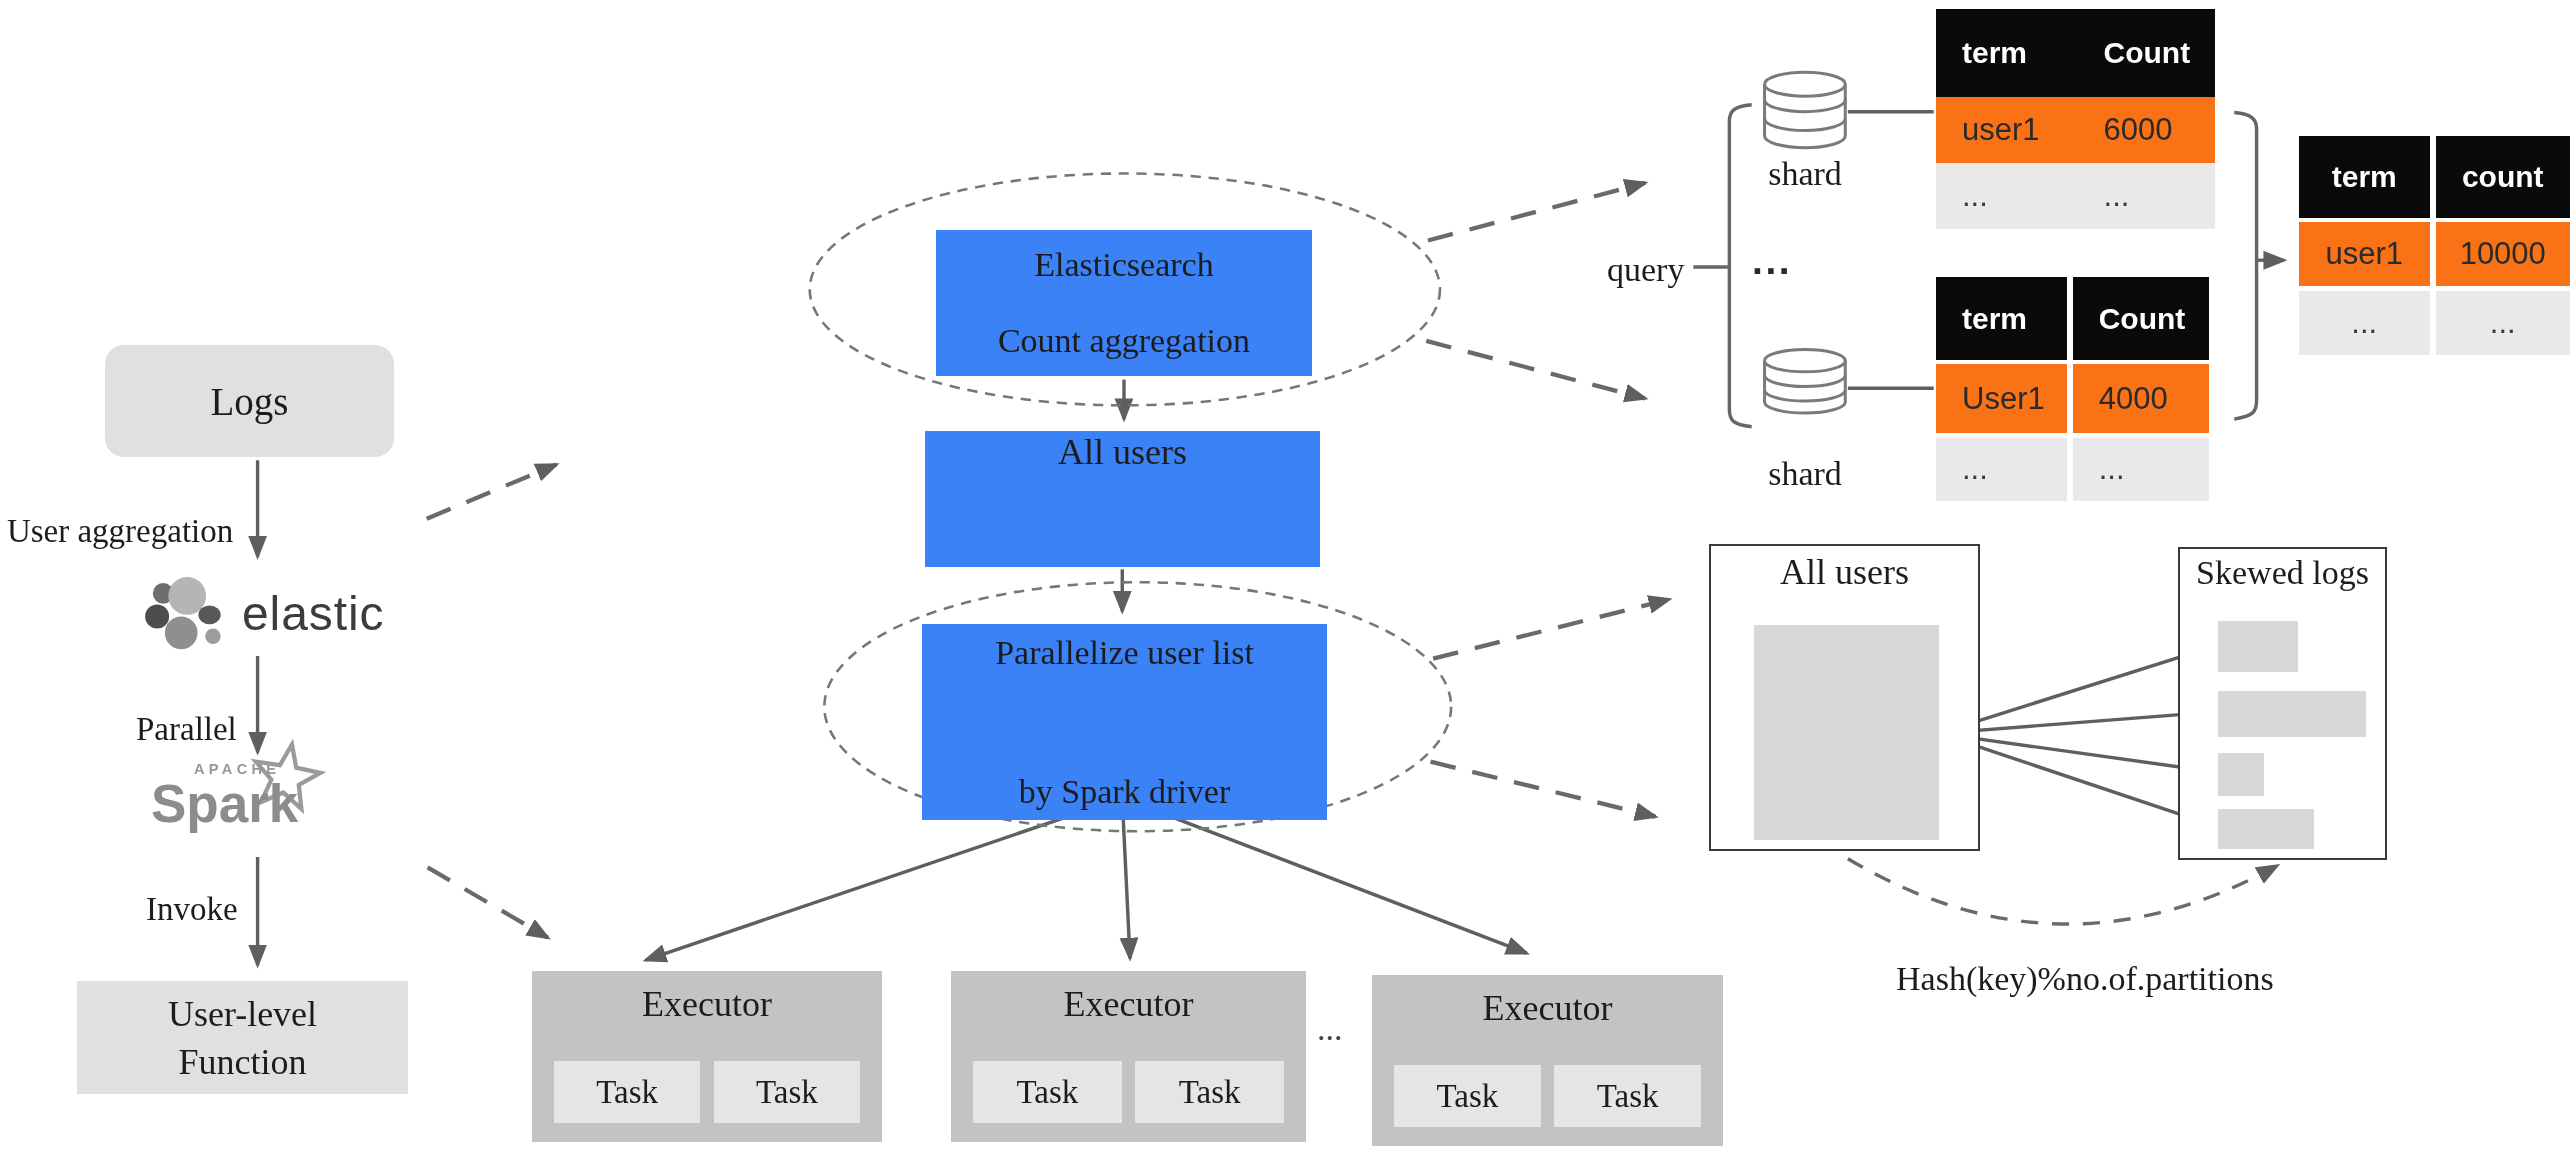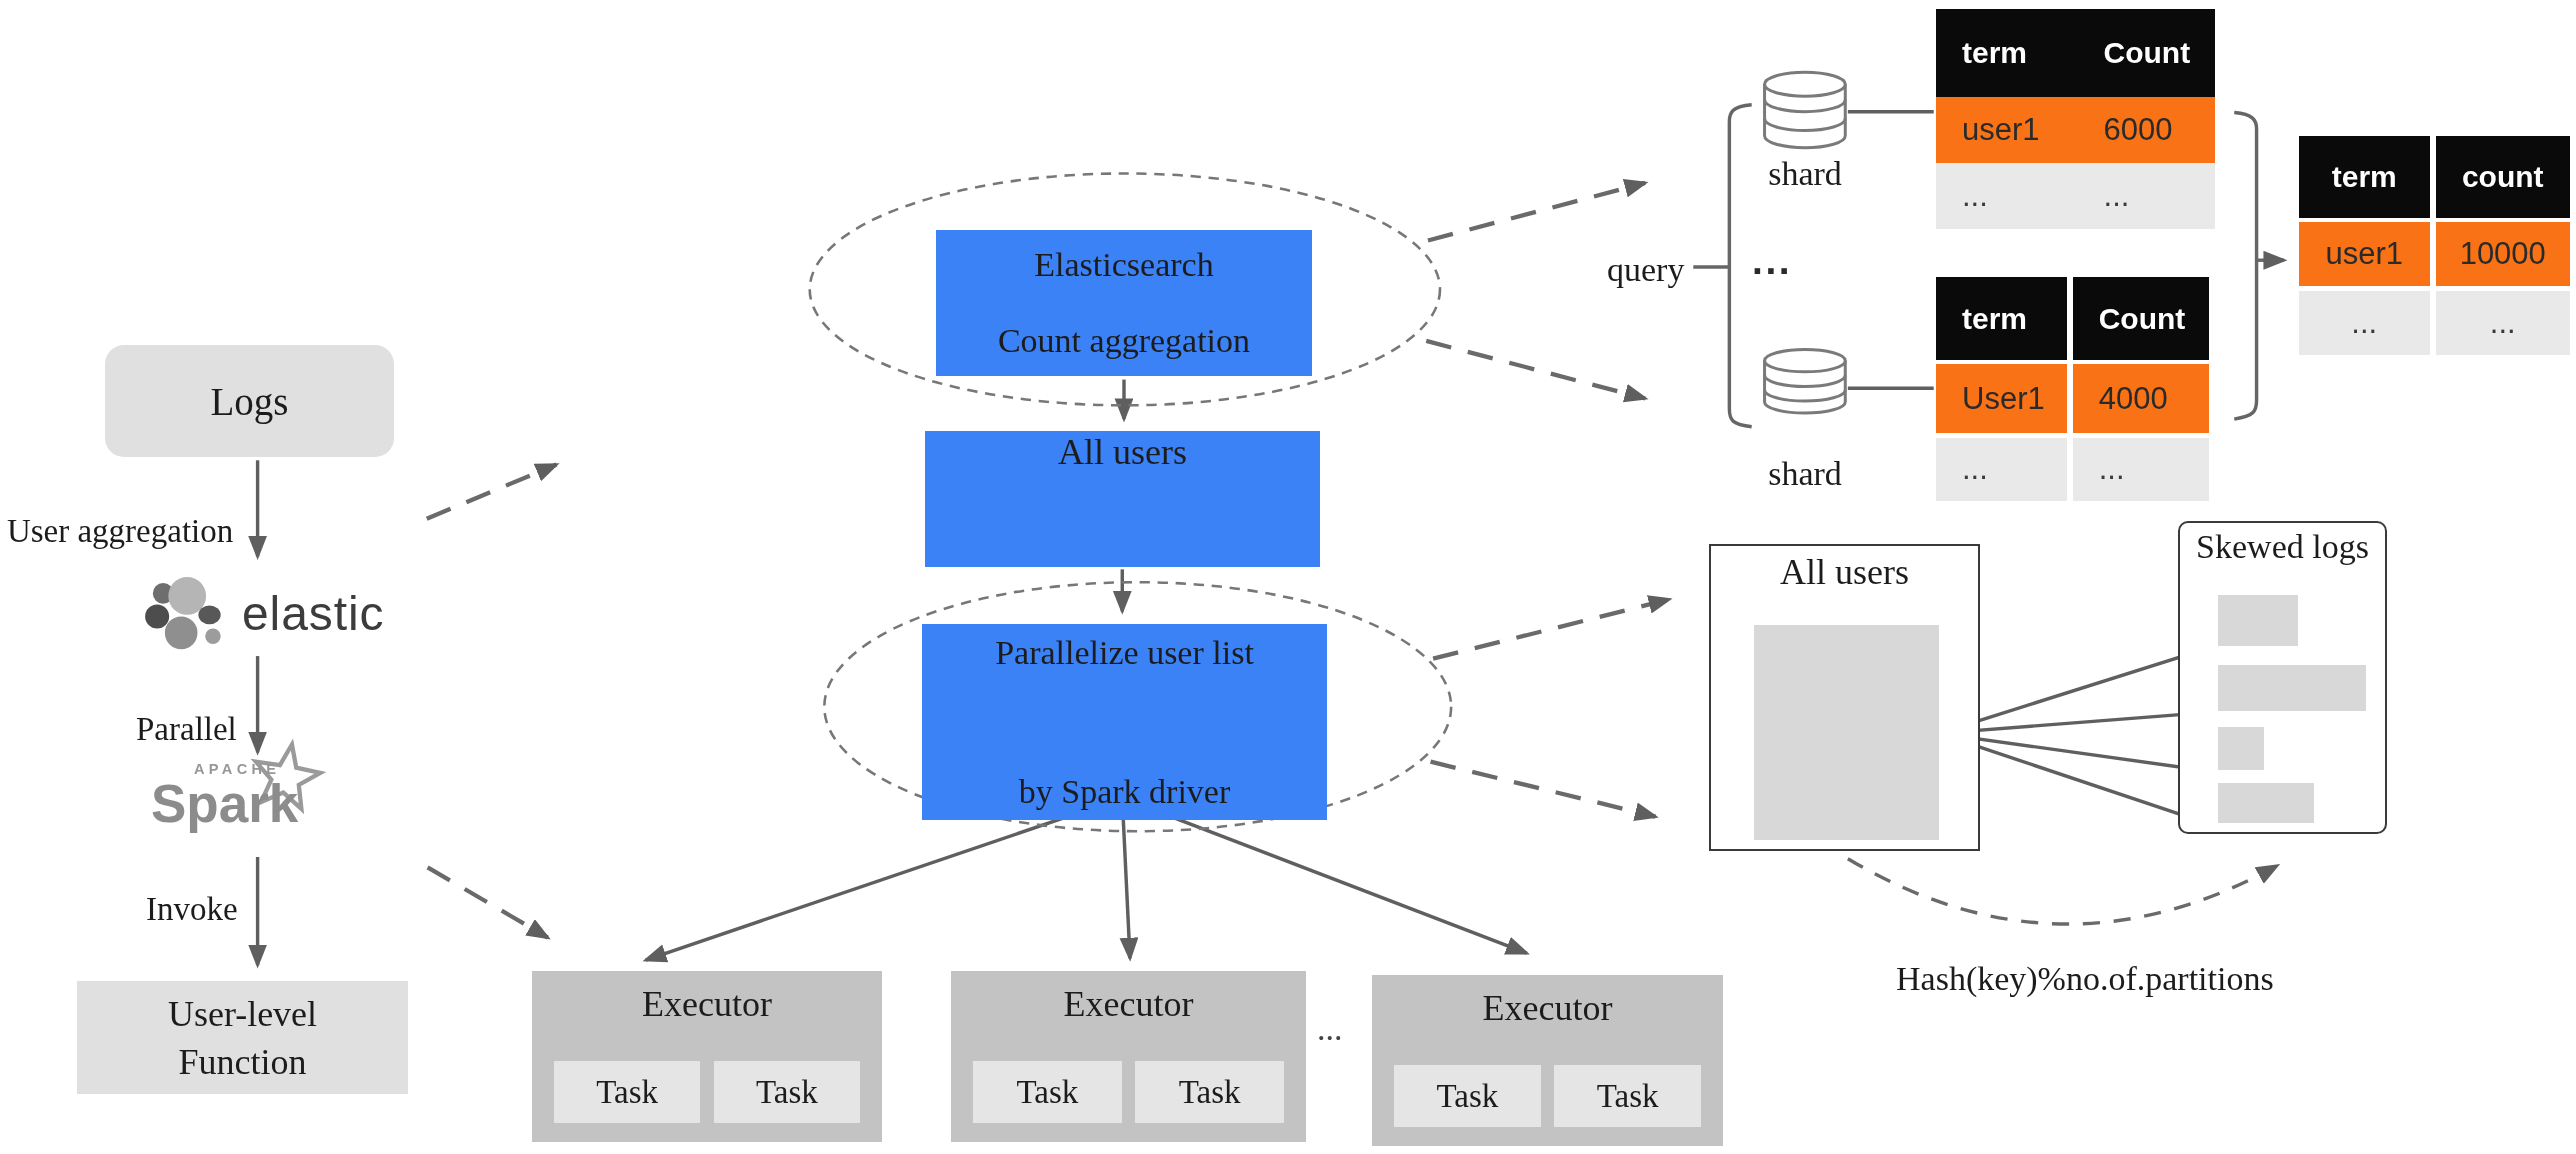--- a/index.html
+++ b/index.html
@@ -222,21 +222,21 @@
       <div class="cell ctr r2cell" style="width:131px;">...</div>
       <div class="cell ctr r2cell" style="width:135px;">...</div>
     </div>
   </div>
 
   <div class="abs obox" style="left:1709px;top:544px;width:267px;height:303px;">
     <div class="obox-title">All users</div>
     <div class="abs" style="left:43px;top:79px;width:185px;height:215px;background:#d8d8d8;"></div>
   </div>
 
-  <div class="abs obox" style="left:2178px;top:521px;width:205px;height:309px;border-radius:10px;">
+  <div class="abs obox" style="left:2178px;top:547px;width:205px;height:309px;">
     <div class="obox-title" style="font-size:34px;">Skewed logs</div>
     <div class="abs" style="left:38px;top:72px;width:80px;height:51px;background:#d8d8d8;"></div>
     <div class="abs" style="left:38px;top:142px;width:148px;height:46px;background:#d8d8d8;"></div>
     <div class="abs" style="left:38px;top:204px;width:46px;height:43px;background:#d8d8d8;"></div>
     <div class="abs" style="left:38px;top:260px;width:96px;height:40px;background:#d8d8d8;"></div>
   </div>
 
   <div class="abs label" style="left:1896px;top:960px;font-size:34px;">Hash(key)%no.of.partitions</div>
 
 </div>

